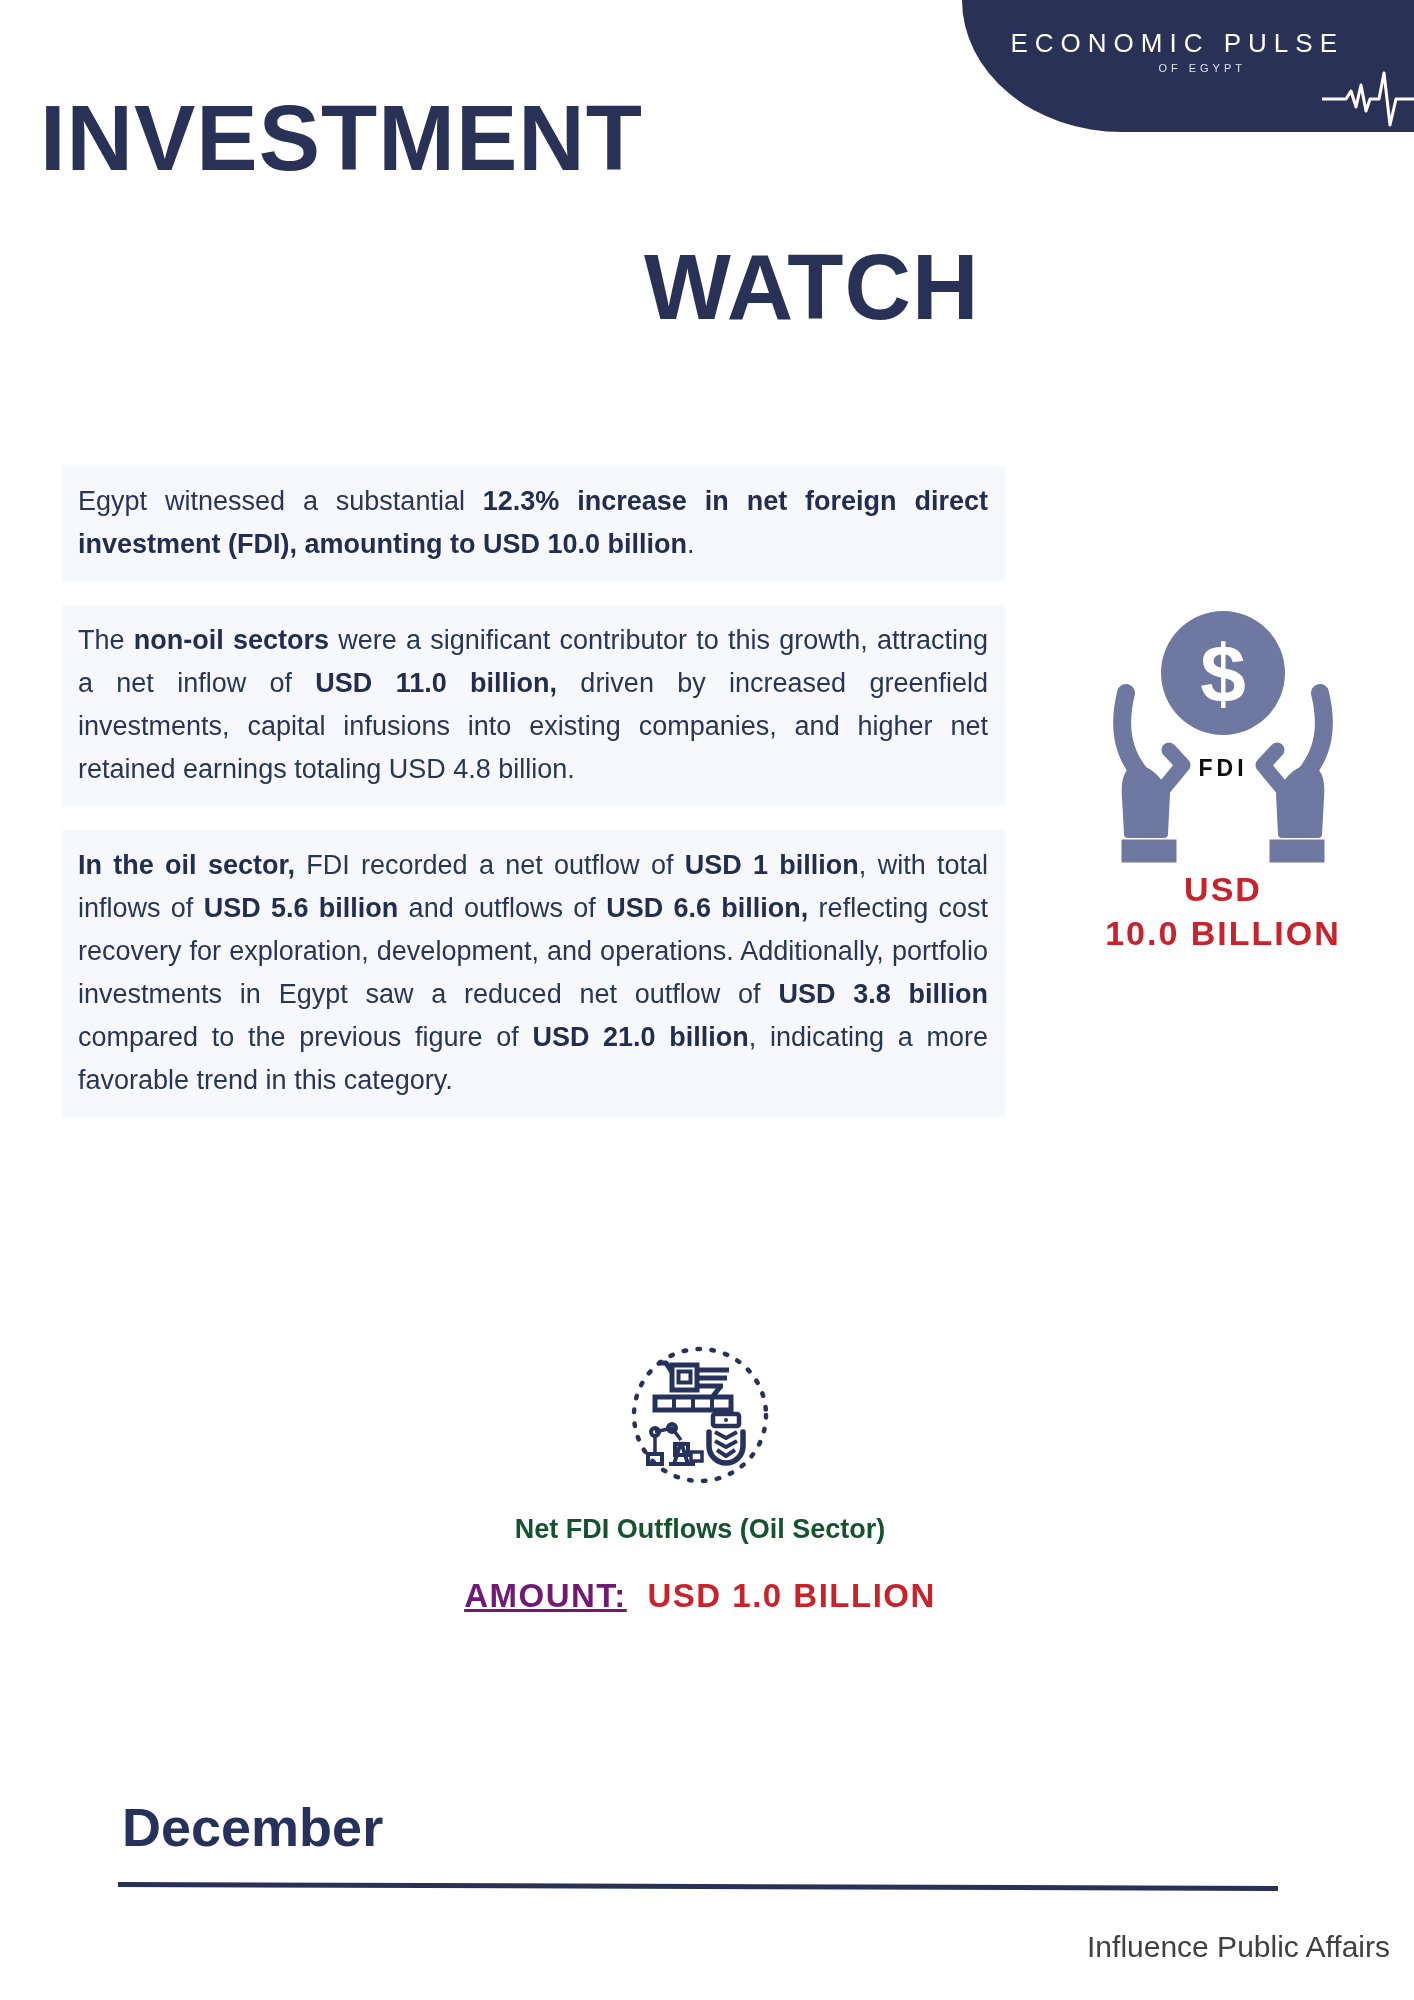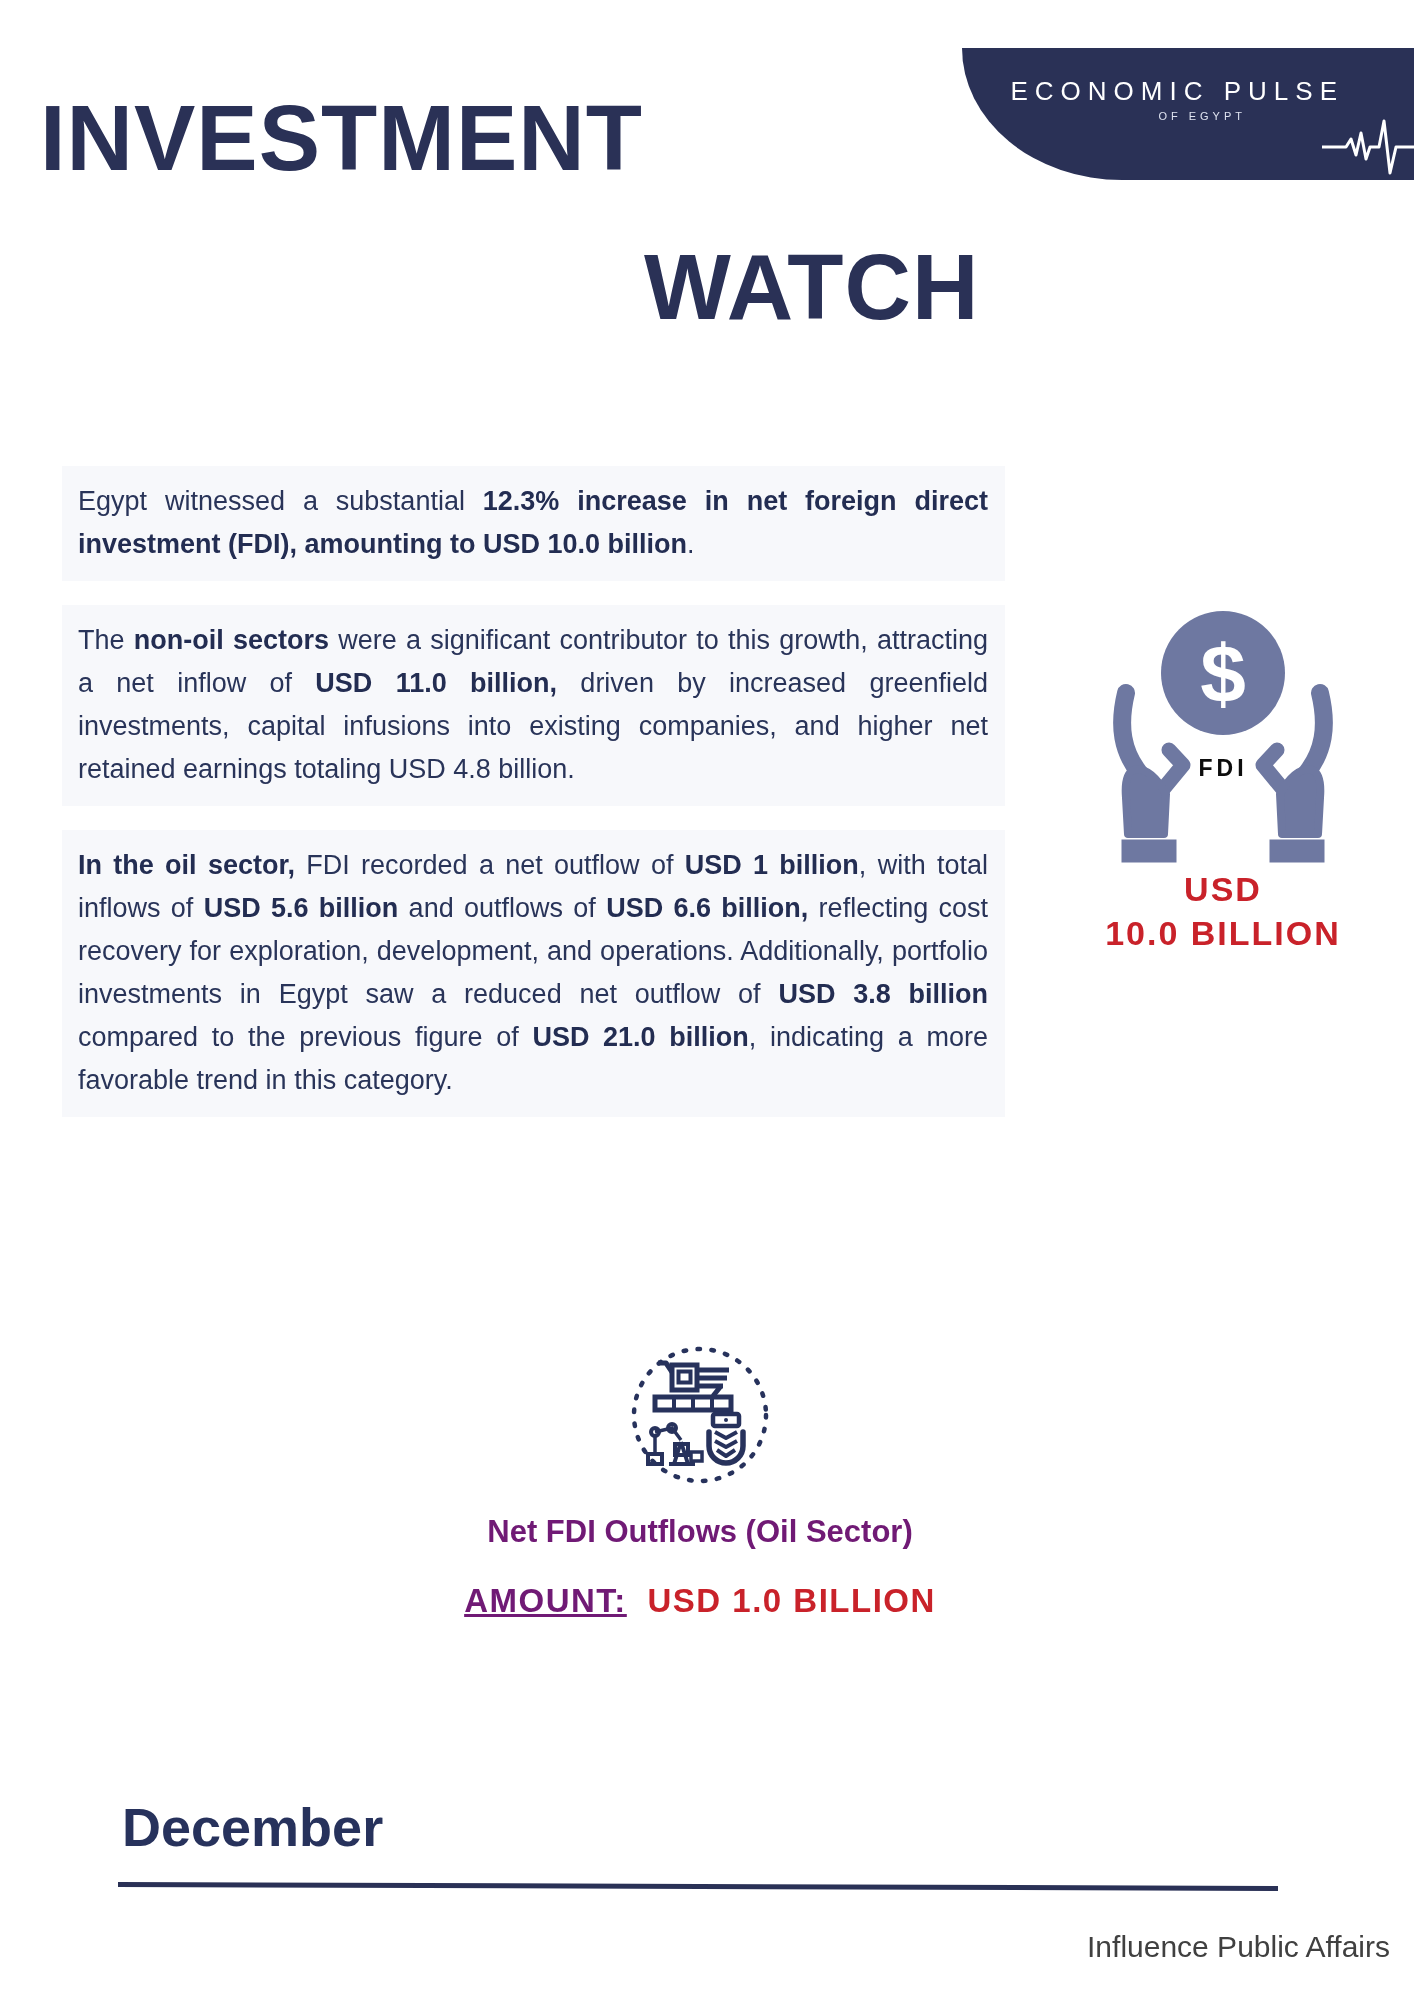--- a/index.html
+++ b/index.html
@@ -5,21 +5,21 @@
   html,body{margin:0;padding:0;background:#e9e9e9;}
   .page{
     position:relative; width:1414px; height:2000px; margin:0 auto;
     background:#ffffff; overflow:hidden;
     font-family:"Liberation Sans", sans-serif; color:#293459;
   }
 
   
   .badge{
     position:absolute; top:0; right:0; width:452px; height:132px;
-    background:#2a3156; border-bottom-left-radius:160px 132px;margin-top:48px;
+    background:#2a3156; border-bottom-left-radius:160px 132px;
   }
   .badge-brand{
     position:absolute; top:28px; right:70px;
     color:#ffffff; font-size:26px; font-weight:400; letter-spacing:7px; white-space:nowrap;
   }
   .badge-sub{
     position:absolute; top:62px; right:168px;
     color:#dfe3f0; font-size:11px; font-weight:400; letter-spacing:4px; white-space:nowrap;
   }
   .pulse-svg{ position:absolute; top:66px; right:0; }
@@ -40,21 +40,21 @@
 
   
   .fdi-block{ position:absolute; left:1085px; top:598px; width:276px; text-align:center; }
   .fdi-amount{
     color:#c9222a; font-weight:800; font-size:34px;
     letter-spacing:2px; line-height:1.28; white-space:nowrap;
   }
 
   
   .oil-block{ position:absolute; left:330px; top:1340px; width:740px; text-align:center; }
-  .oil-caption{ margin-top:20px; font-size:31px; font-weight:700; color:#701a75; }
+  .oil-caption{ margin-top:20px; font-size:27px; font-weight:700; color:#14532d; }
   .oil-amount{ margin-top:32px; font-size:33px; font-weight:800; letter-spacing:1.5px; white-space:nowrap; }
   .oil-amount .lbl{ color:#701a75;text-decoration:underline; }
   .oil-amount .val{ color:#c9222a; margin-left:10px; }
 
   
   .month{ position:absolute; left:122px; top:1796px; font-size:54px; font-weight:700; color:#27325c; }
   .rule{ position:absolute; left:118px; top:1884px; width:1160px; height:5px;
     background:#2a3156; transform:rotate(0.2deg); }
   .org{ position:absolute; right:24px; top:1930px; font-size:30px; font-weight:400; color:#404040; }
 </style>

